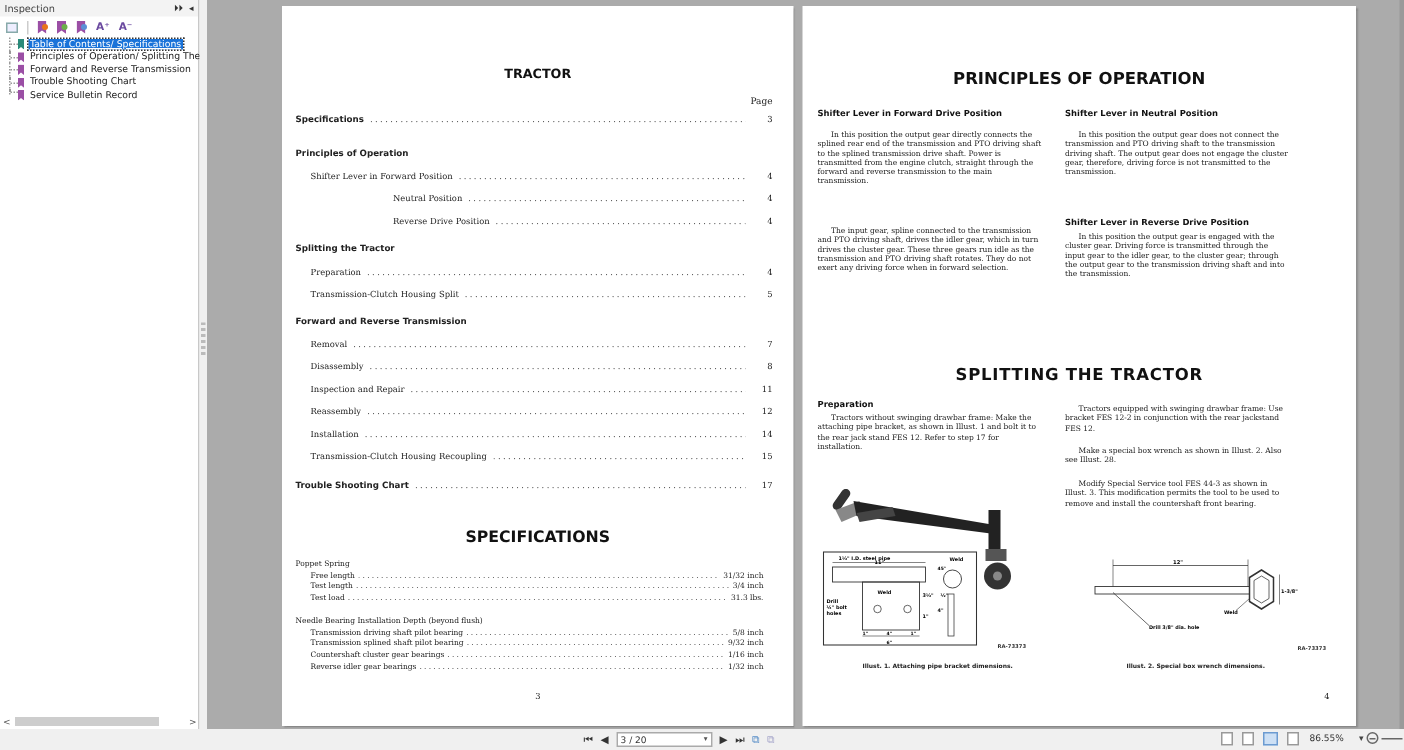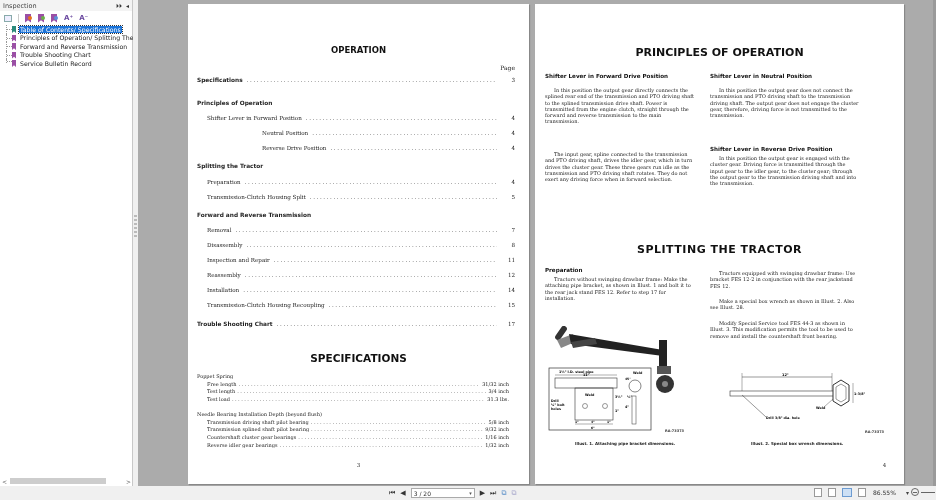--- a/index.html
+++ b/index.html
@@ -137,21 +137,21 @@
     </div>
   </div>
 
   <div class="splitter">
     <div class="grip" style="top:215px;"></div>
   </div>
 
   <div class="viewer">
 
     <div class="page p3">
-      <div class="h-title contents-title">OPERATION</div>
+      <div class="h-title contents-title">TRACTOR</div>
       <div class="page-hdr">Page</div>
       <div id="toc">
           <div class="toc-row sec" style="top: 73px; padding-left: 9px;">
             <span class="t">Specifications</span>
             <span class="dots">........................................................................................................................</span>
             <span class="pg">3</span>
           </div>
           <div class="toc-row sec" style="top: 96px; padding-left: 9px;">
             <span class="t">Principles of Operation</span>
           </div>

